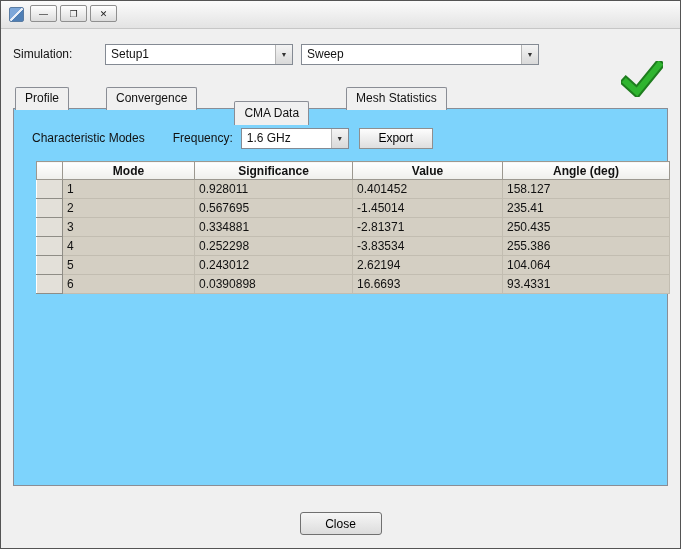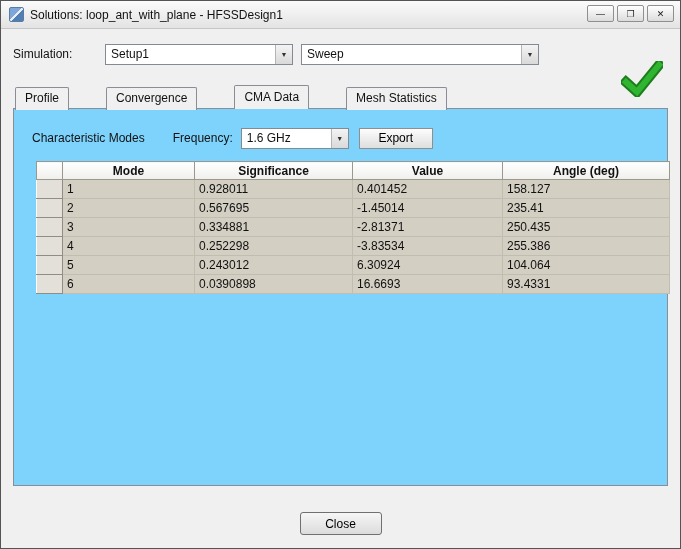--- a/index.html
+++ b/index.html
@@ -78,21 +78,21 @@
   
   .tabs { display: flex; margin-top: 20px; padding-left: 2px; position: relative; z-index: 2; gap: 35px; }
   .tab {
     border: 1px solid #8a8d95; border-bottom: none;
     background: #f0f0f0;
     padding: 3px 9px 2px 9px; margin-right: 2px;
     position: relative; top: 2px; cursor: default;
     border-radius: 2px 2px 0 0; font-size: 12px;
   }
   .tab.active {
-    top: 0; padding-top: 4px; padding-bottom: 5px;
+    top: 16px; padding-top: 4px; padding-bottom: 5px;
     margin-bottom: -1px; z-index: 3; background: #f0f0f0;
   }
   .tab-panel {
     border: 1px solid #8a8d95; background: #7dd3fc;
     height: 378px; position: relative; z-index: 1;
     padding: 18px 0 0 18px;
   }
   
   .cma-controls { display: flex; align-items: center; height: 22px; }
   .cma-section-label { margin-right: 28px; }
@@ -142,21 +142,20 @@
     font-family: "Liberation Sans", sans-serif; font-size: 12px; cursor: default;
   }
 </style>
 </head>
 <body>
 
 <div class="window">
 
   <div class="titlebar">
     <span class="app-icon"></span>
-    <span class="title-text">Solutions: loop_ant_with_plane - HFSSDesign1</span>
     <span class="win-buttons">
       <button class="win-btn">—</button>
       <button class="win-btn">❐</button>
       <button class="win-btn">✕</button>
     </span>
   </div>
 
   <div class="content">
 
     <div class="form-row">
@@ -241,21 +240,21 @@
                 <td class="sel"></td>
                 <td>4</td>
                 <td>0.252298</td>
                 <td>-3.83534</td>
                 <td>255.386</td>
               </tr>
               <tr>
                 <td class="sel"></td>
                 <td>5</td>
                 <td>0.243012</td>
-                <td>6.30924</td>
+                <td>2.62194</td>
                 <td>104.064</td>
               </tr>
               <tr>
                 <td class="sel"></td>
                 <td>6</td>
                 <td>0.0390898</td>
                 <td>16.6693</td>
                 <td>93.4331</td>
               </tr>
             </tbody>

